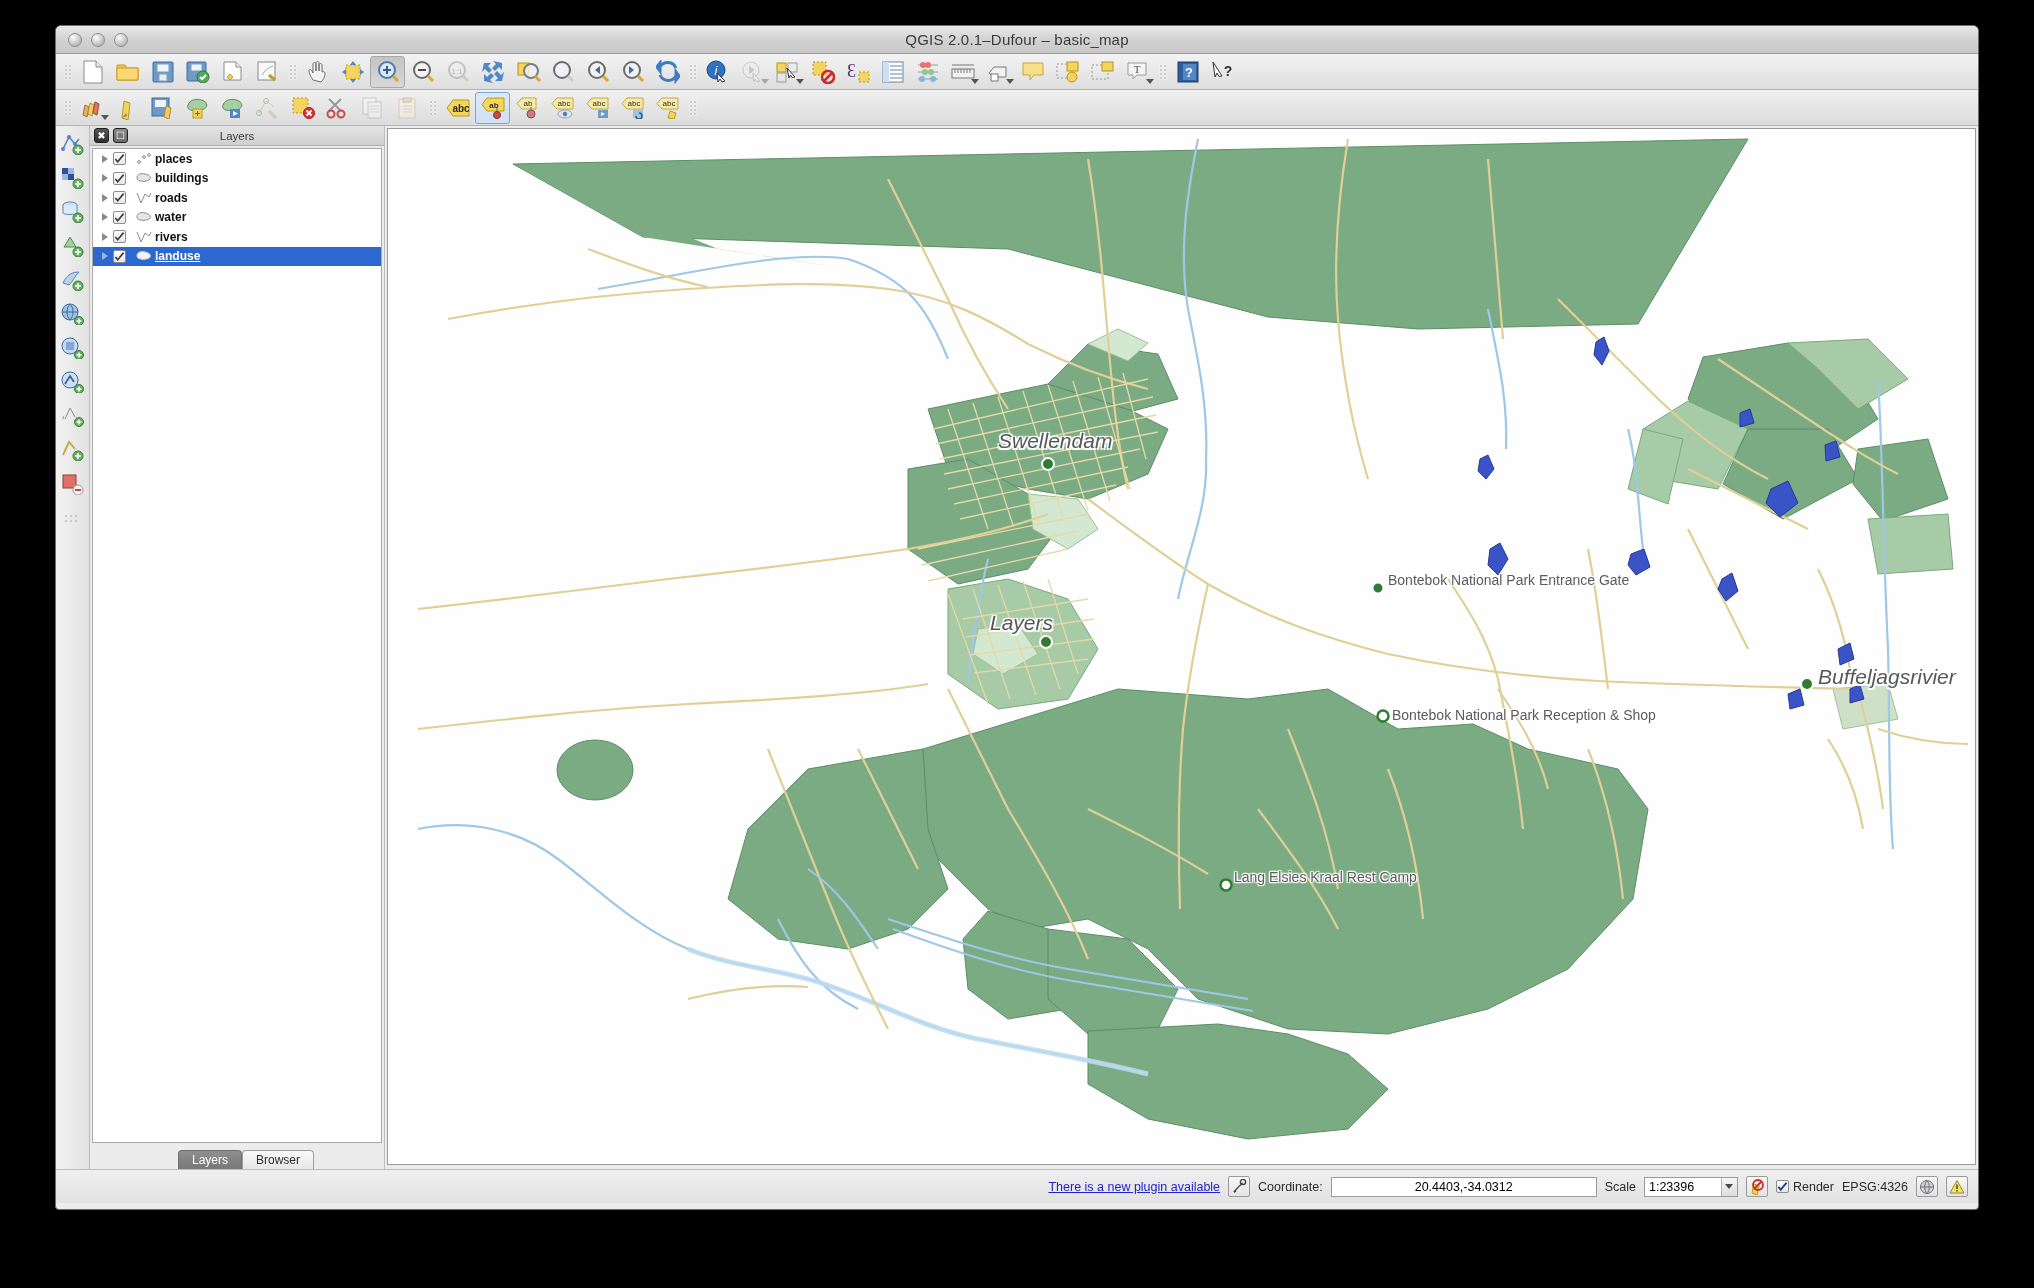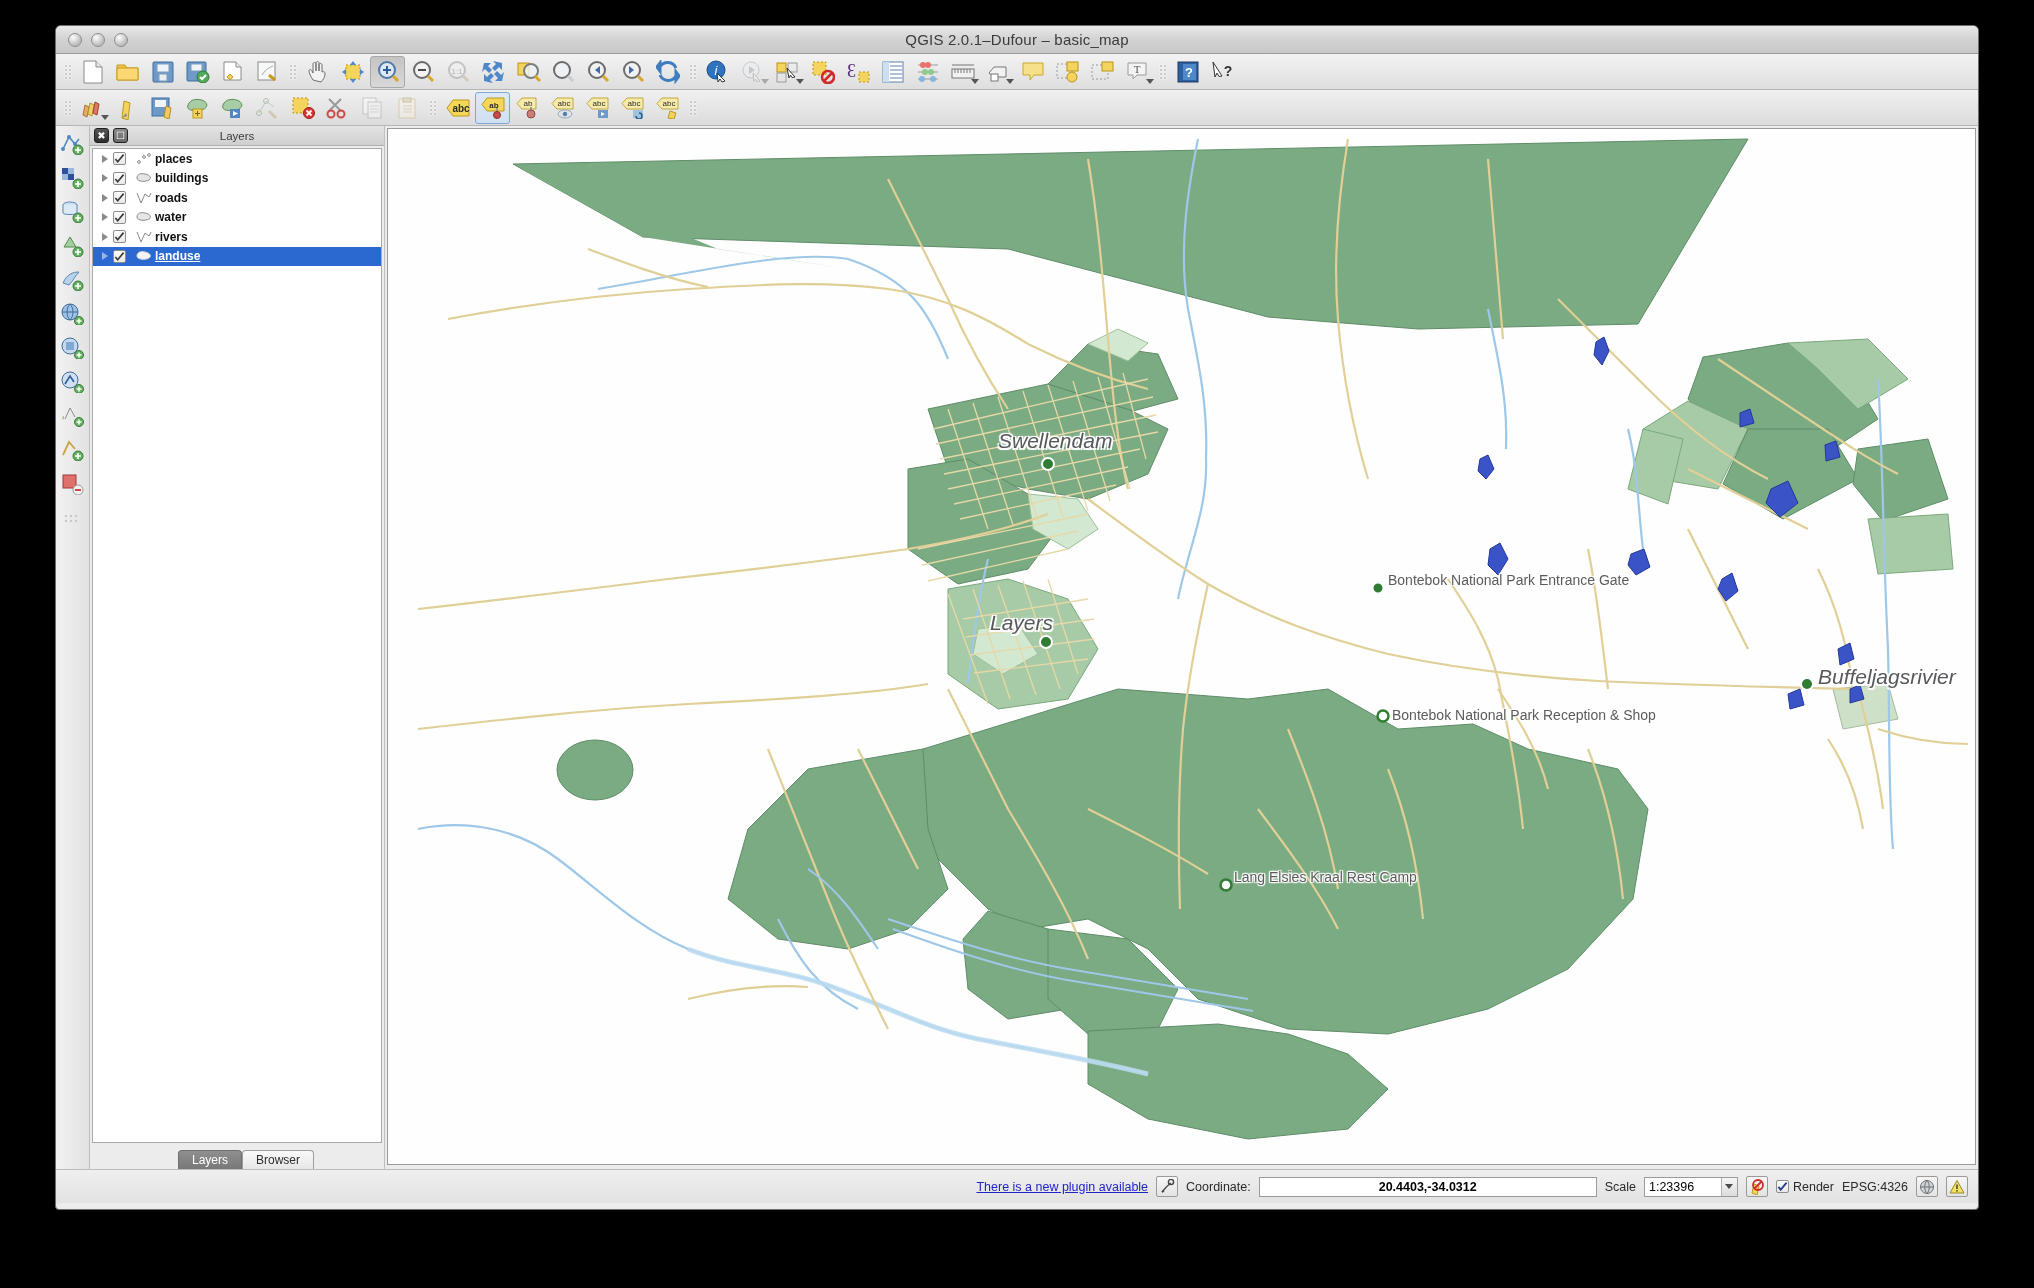--- a/index.html
+++ b/index.html
@@ -100,21 +100,21 @@
 
   
   #status { height:34px; display:flex; align-items:center; gap:8px;
     padding:0 10px; background:linear-gradient(to bottom,#efefef,#e2e2e2);
     border-top:1px solid #bcbcbc; }
   #status .spacer { flex:1; }
   .slink { font-size:12.5px; color:#2222cc; text-decoration:underline; }
   .slabel { font-size:12.5px; color:#2a2a2a; }
   .sinput { height:20px; border:1px solid #9a9a9a; background:#fff;
     font-size:12.5px; display:flex; align-items:center; justify-content:center; }
-  #coordinput { width:338px;font-weight:bold; }
+  #coordinput { width:266px; }
   .scombo { height:20px; width:94px; border:1px solid #9a9a9a; background:#fff;
     display:flex; align-items:center; position:relative; }
   .scombo span { font-size:12.5px; padding-left:4px; }
   .scombo .arrowbox { position:absolute; right:0; top:0; bottom:0; width:16px;
     background:linear-gradient(to bottom,#f6f6f6,#dcdcdc); border-left:1px solid #b3b3b3;
     display:flex; align-items:center; justify-content:center; }
   .scombo .arrowbox i { width:0;height:0;border-left:4px solid transparent;
     border-right:4px solid transparent;border-top:5px solid #4a4a4a; display:block; }
   .sbtn { width:22px;height:21px; border:1px solid #9a9a9a; border-radius:2px;
     background:linear-gradient(to bottom,#f7f7f7,#e3e3e3);

